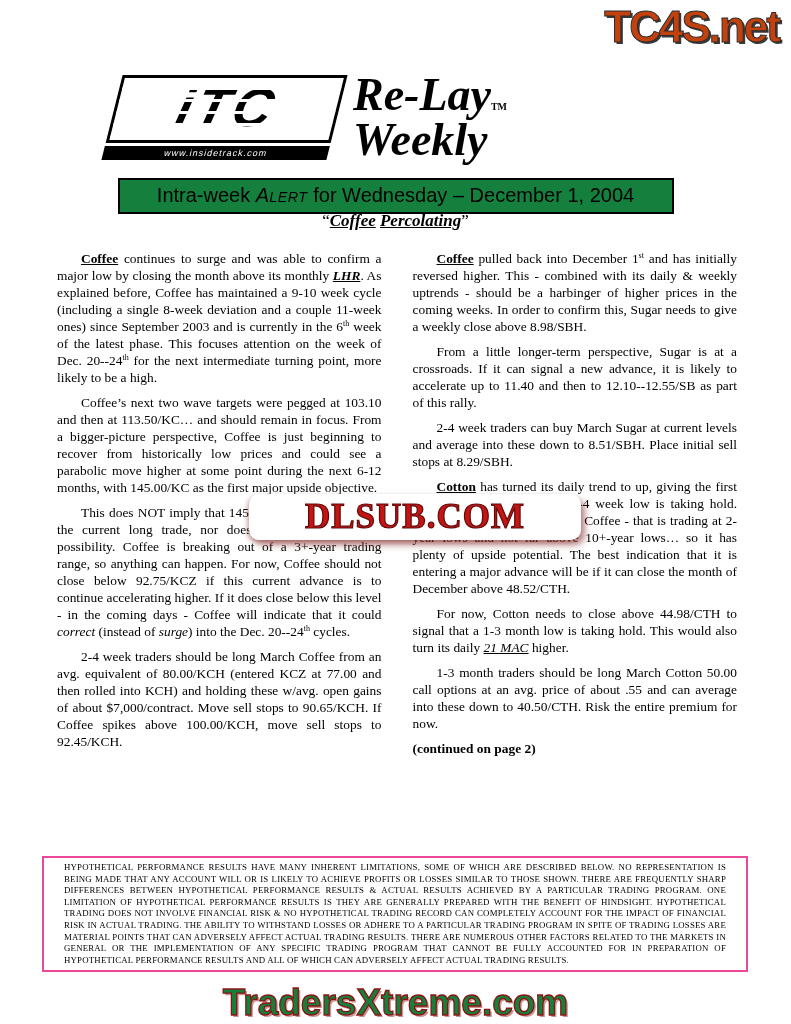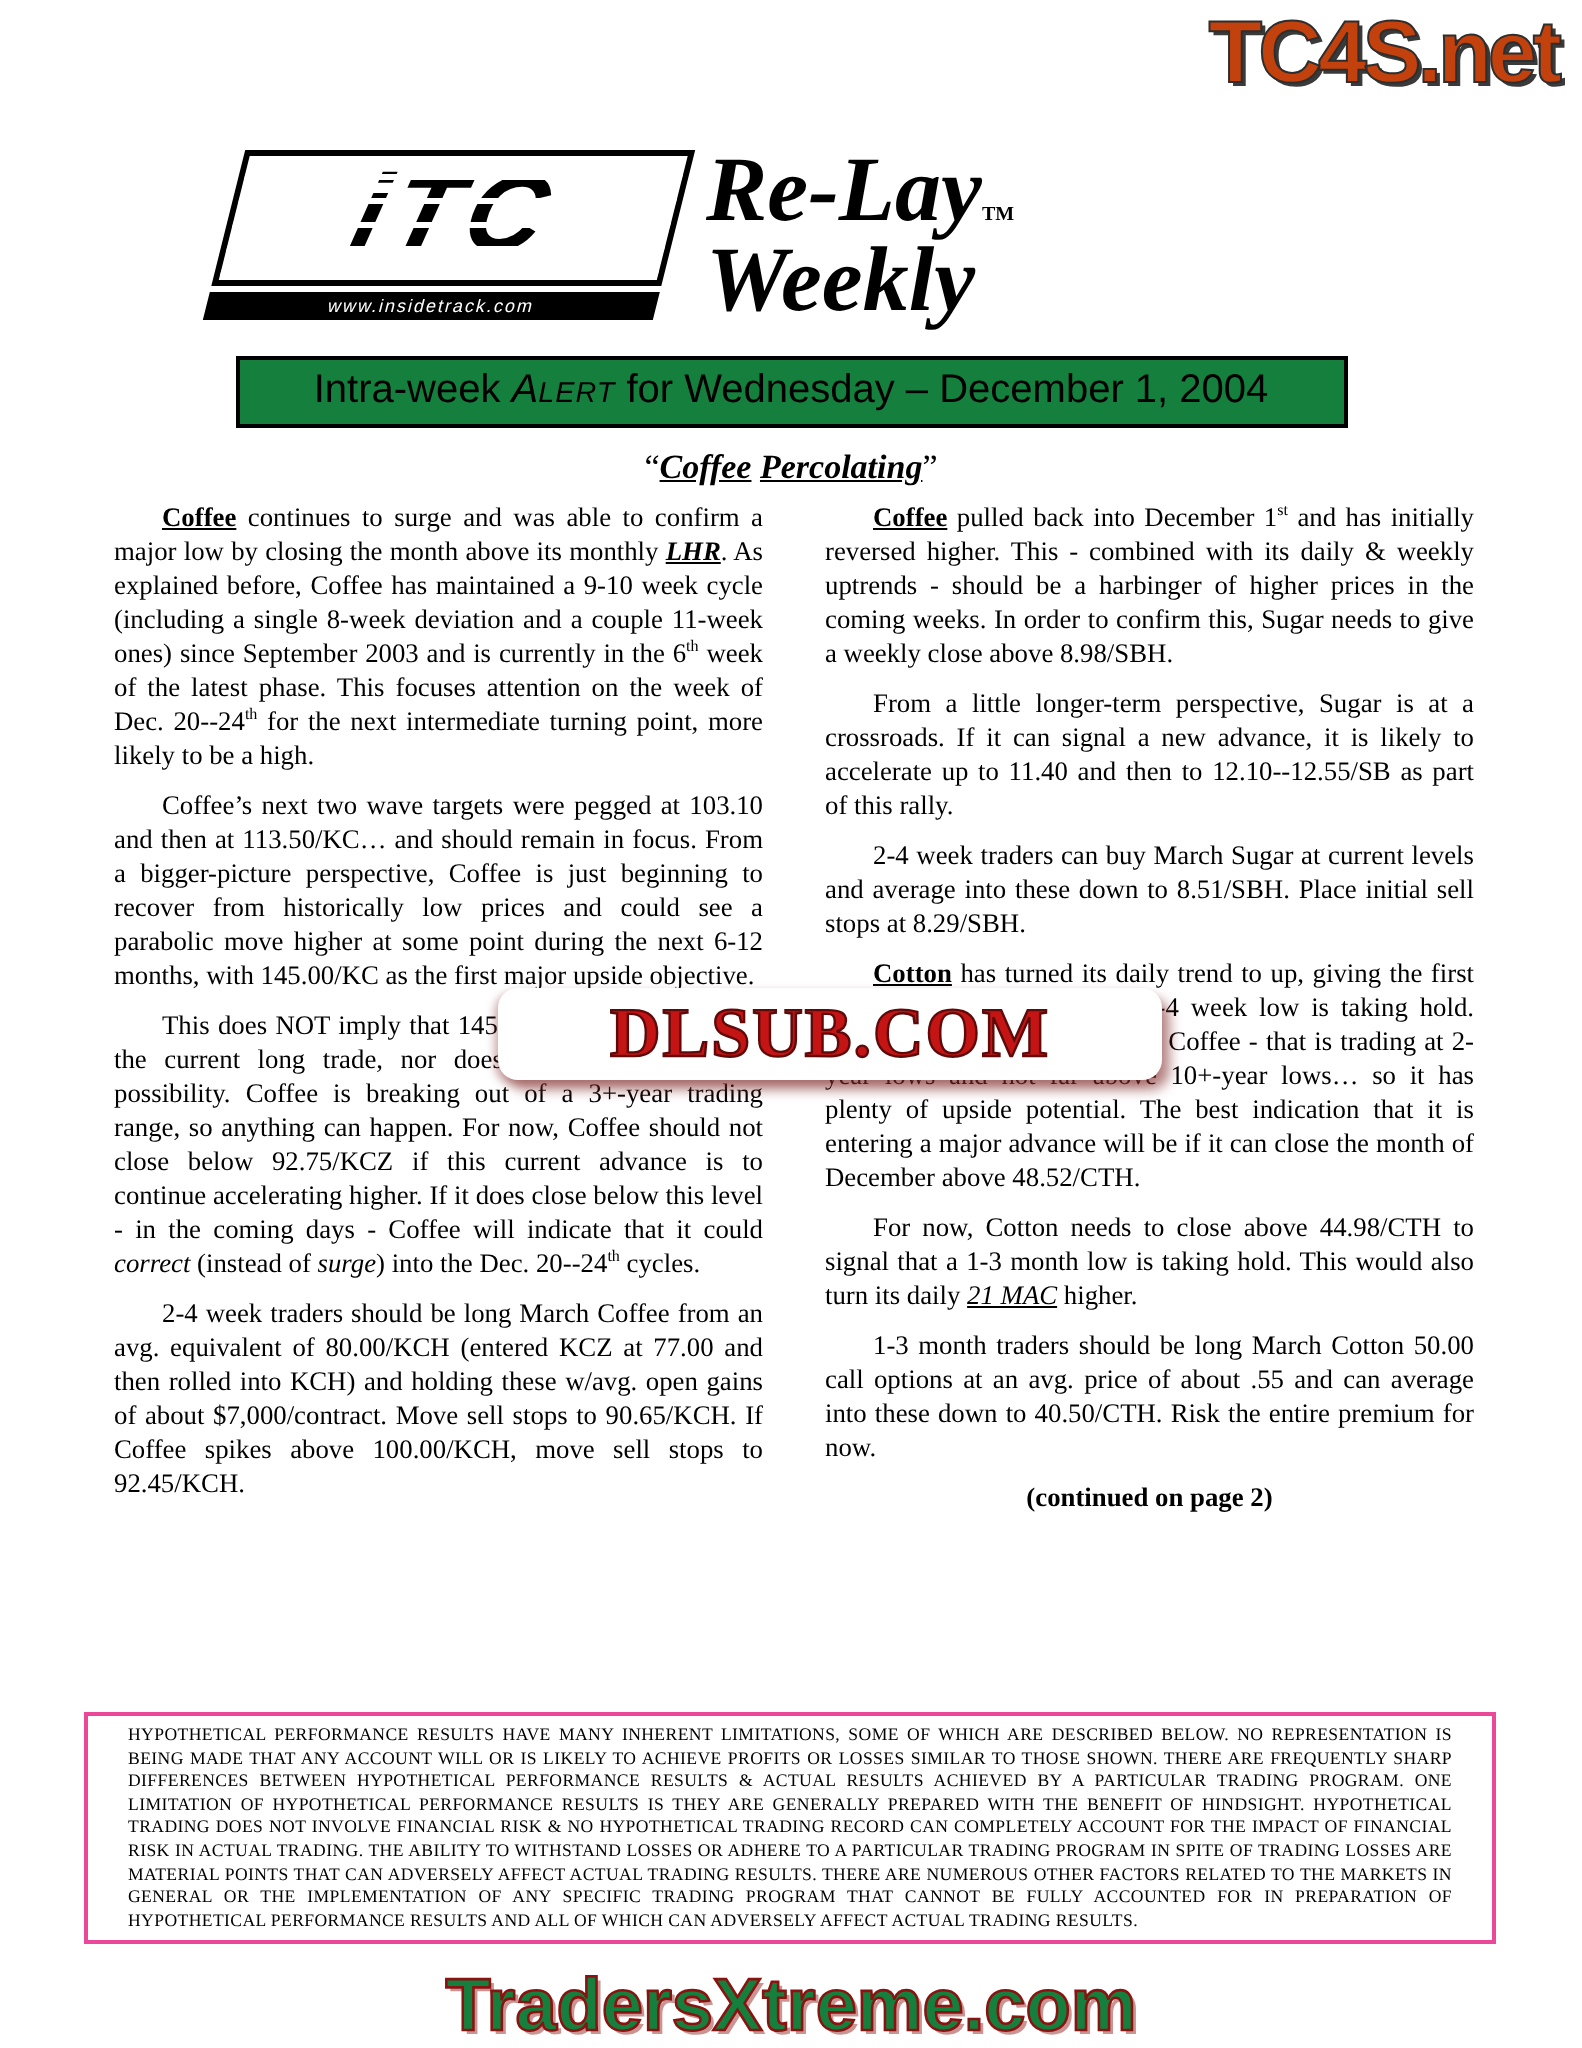--- a/index.html
+++ b/index.html
@@ -46,35 +46,35 @@
   .banner {
     position:absolute; top:178px; left:50%; transform:translateX(-50%);
     width:552px; border:2px solid #000; background:#15803d;
     text-align:center; font-family:"Liberation Sans", sans-serif;
     font-size:20px; padding:4px 0 5px 0;
   }
   .banner .sc { font-size:0.72em; letter-spacing:0.5px; }
 
   
   .headline {
-    position:absolute; top:224px; left:0; width:100%; text-align:center;
+    position:absolute; top:211px; left:0; width:100%; text-align:center;
     font-size:17px;
   }
 
   
   .columns {
     position:absolute; top:250px; left:57px; width:680px;
     display:flex; gap:31px;
   }
   .col {
     width:333px; font-size:13.4px; line-height:1.27; text-align:justify;
   }
   .para { margin:0 0 8px 0; text-indent:24px; }
   .para sup { font-size:0.6em; }
-  .continued { margin:4px 0 15px 0; text-align:center; font-weight:bold; font-size:13.4px; }
+  .continued { margin:4px 0 15px 0; text-align:left; font-weight:bold; font-size:13.4px; }
 
   
   .watermark {
     position:absolute; top:494px; left:249px; width:332px; height:46px;
     background:#ffffff; border-radius:10px;
     box-shadow:4px 5px 6px rgba(130,40,40,0.55), -2px 2px 4px rgba(130,40,40,0.35);
     display:flex; align-items:center; justify-content:center;
     font-family:"Liberation Serif", serif; font-weight:bold;
     font-size:35px; letter-spacing:1px; color:#c41414;
     -webkit-text-stroke:1.2px #5e0a0a;

